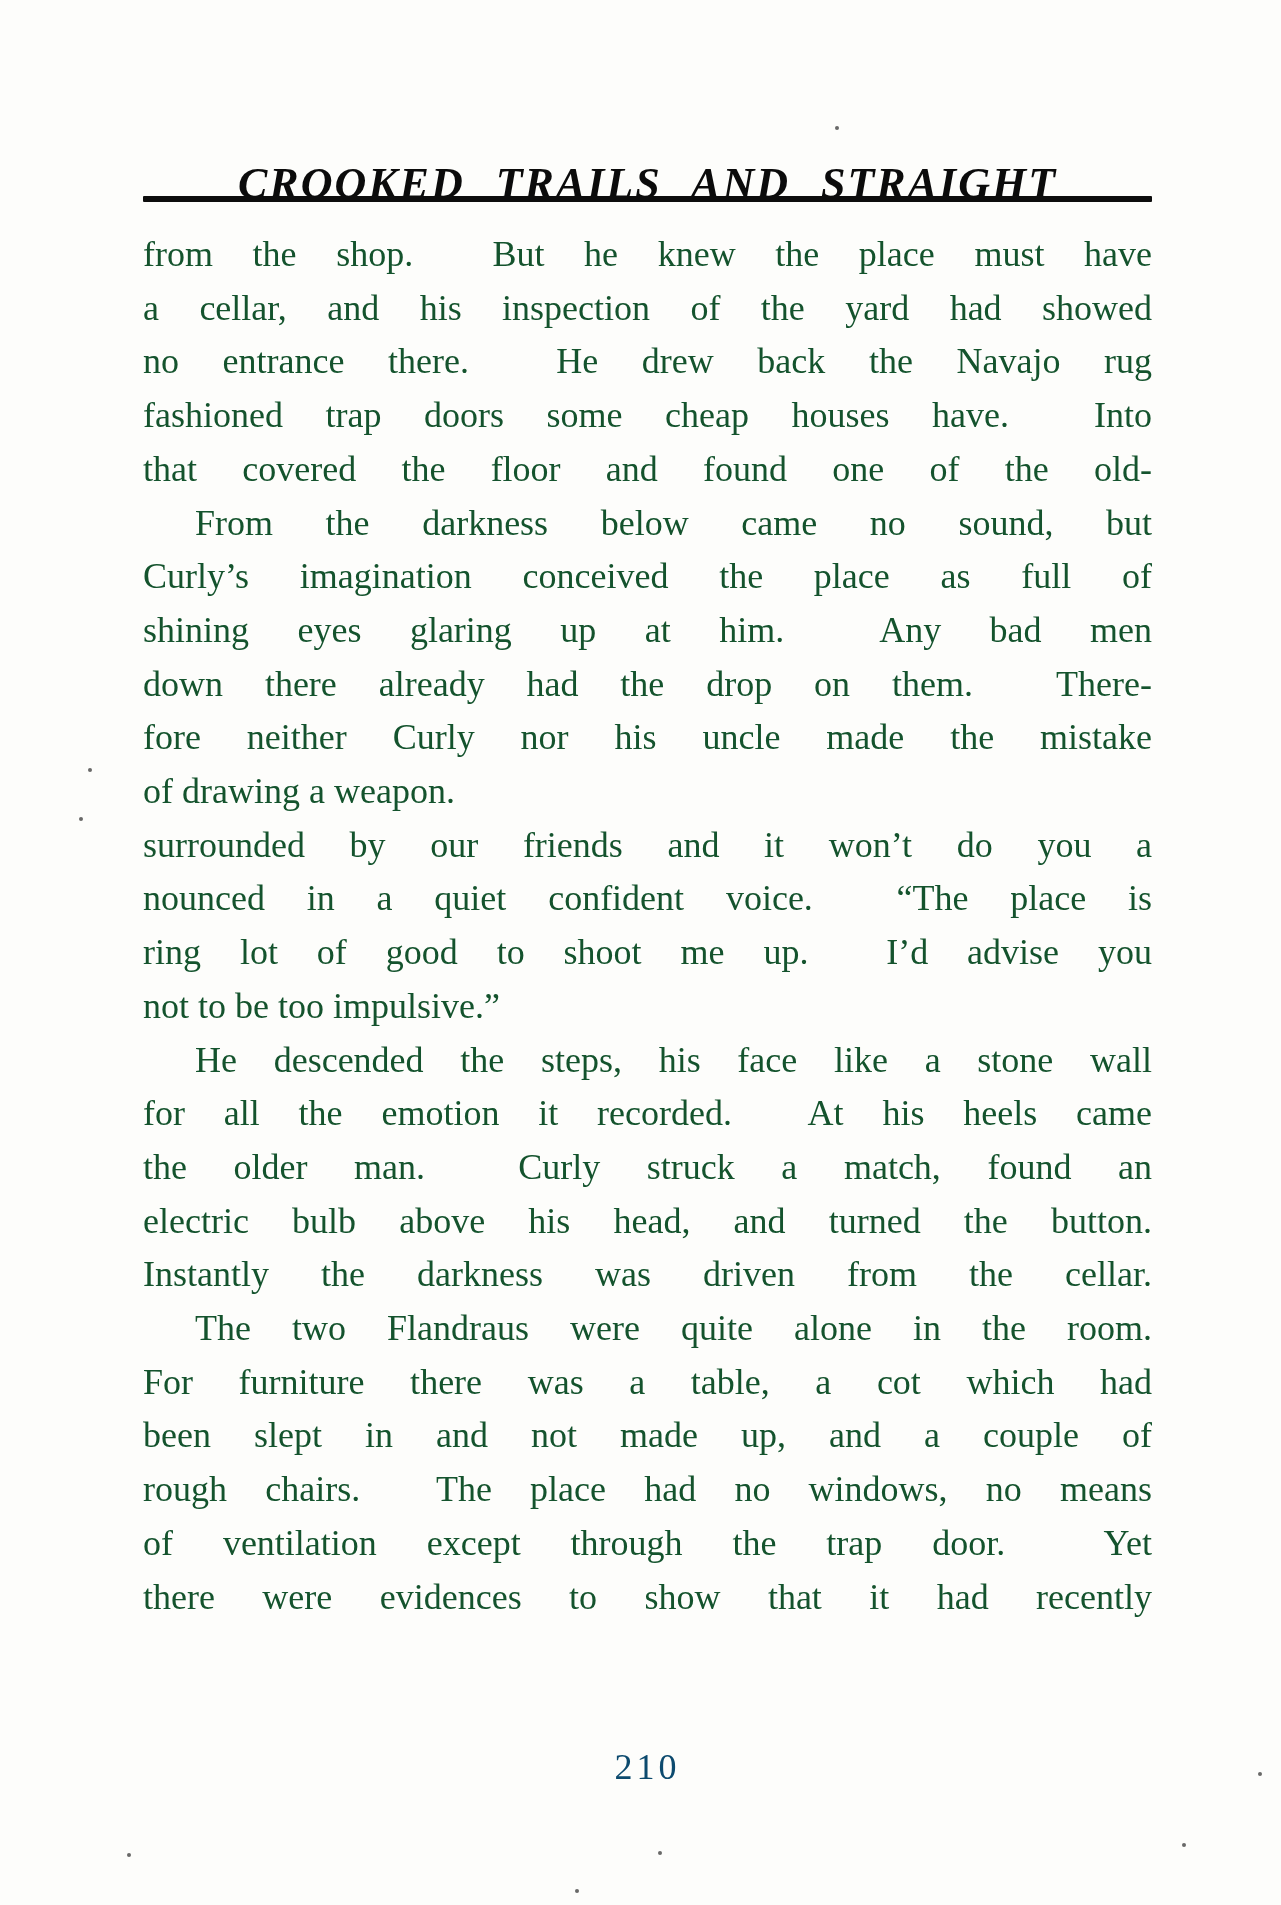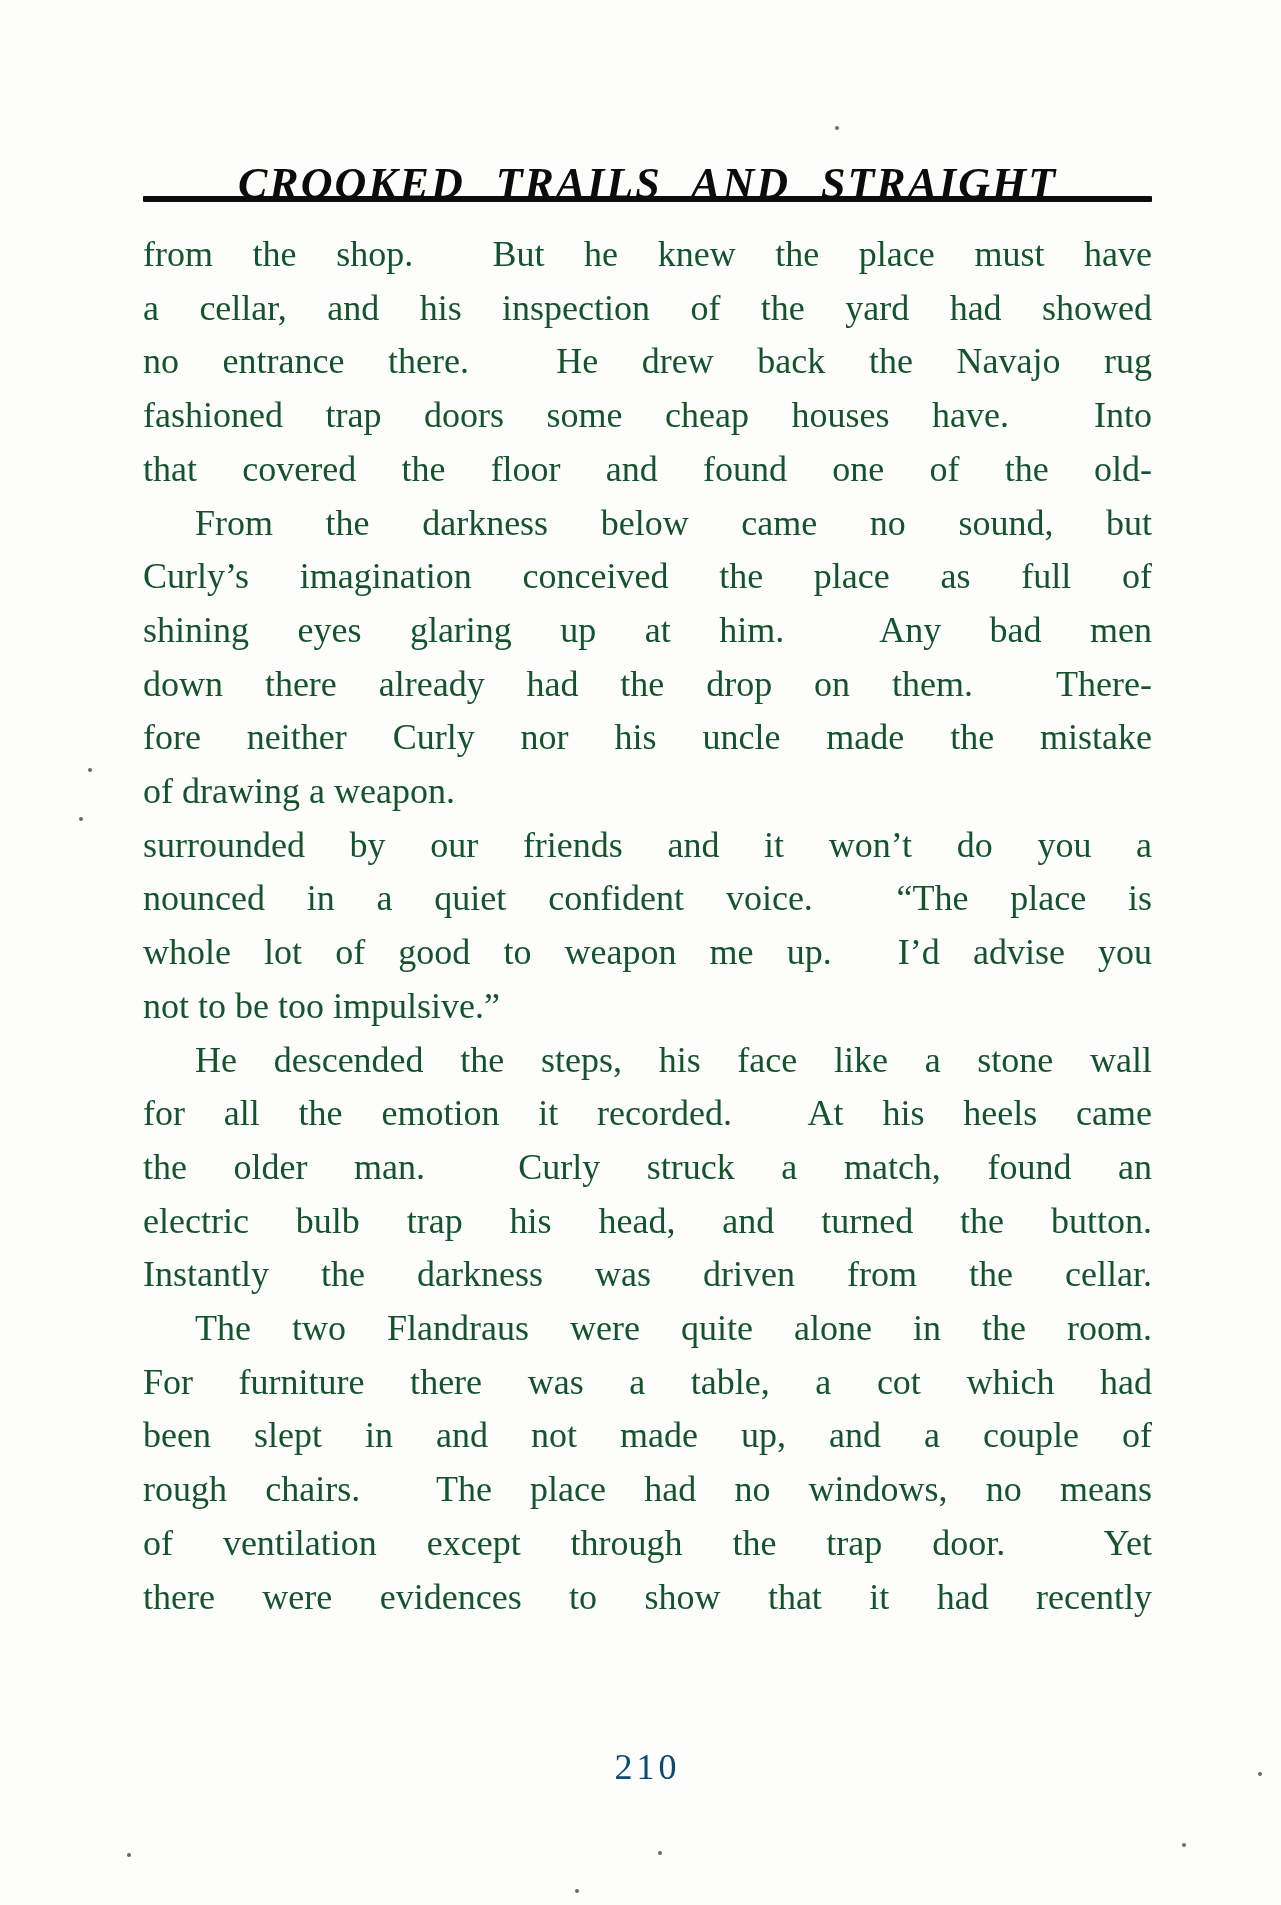--- a/index.html
+++ b/index.html
@@ -92,26 +92,26 @@
       <div class="line j">fashioned trap doors some cheap houses have.  Into</div>
       <div class="line j">that covered the floor and found one of the old-</div>
       <div class="line j ind">From the darkness below came no sound, but</div>
       <div class="line j">Curly’s imagination conceived the place as full of</div>
       <div class="line j">shining eyes glaring up at him.  Any bad men</div>
       <div class="line j">down there already had the drop on them.  There-</div>
       <div class="line j">fore neither Curly nor his uncle made the mistake</div>
       <div class="line">of drawing a weapon.</div>
       <div class="line j">surrounded by our friends and it won’t do you a</div>
       <div class="line j">nounced in a quiet confident voice.  “The place is</div>
-      <div class="line j">whole lot of good to weapon me up.  I’d advise you</div>
+      <div class="line j">ring lot of good to shoot me up.  I’d advise you</div>
       <div class="line">not to be too impulsive.”</div>
       <div class="line j ind">He descended the steps, his face like a stone wall</div>
       <div class="line j">for all the emotion it recorded.  At his heels came</div>
       <div class="line j">the older man.  Curly struck a match, found an</div>
-      <div class="line j">electric bulb trap his head, and turned the button.</div>
+      <div class="line j">electric bulb above his head, and turned the button.</div>
       <div class="line j">Instantly the darkness was driven from the cellar.</div>
       <div class="line j ind">The two Flandraus were quite alone in the room.</div>
       <div class="line j">For furniture there was a table, a cot which had</div>
       <div class="line j">been slept in and not made up, and a couple of</div>
       <div class="line j">rough chairs.  The place had no windows, no means</div>
       <div class="line j">of ventilation except through the trap door.  Yet</div>
       <div class="line j">there were evidences to show that it had recently</div>
     </main>
   <div class="page-number">210</div>
 <div class="speck" style="left: 88px; top: 768px;"></div>

